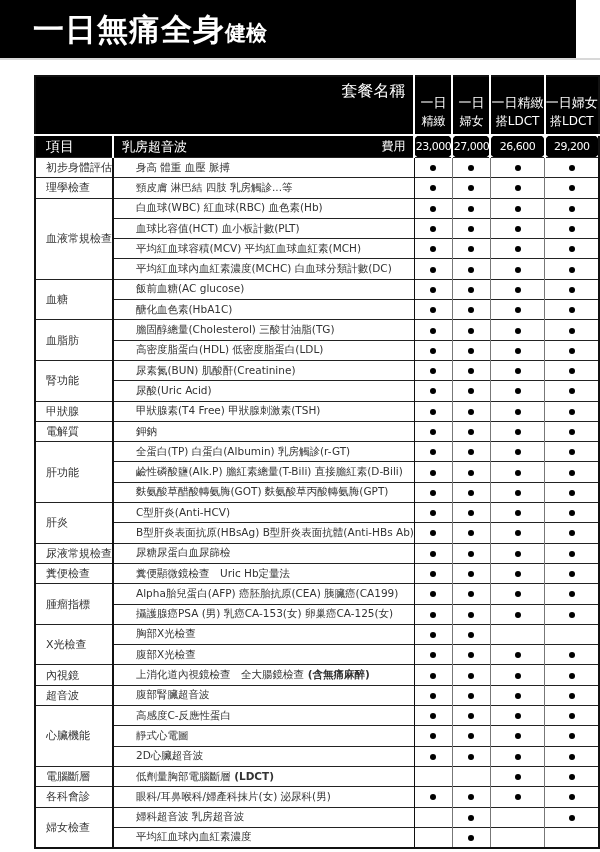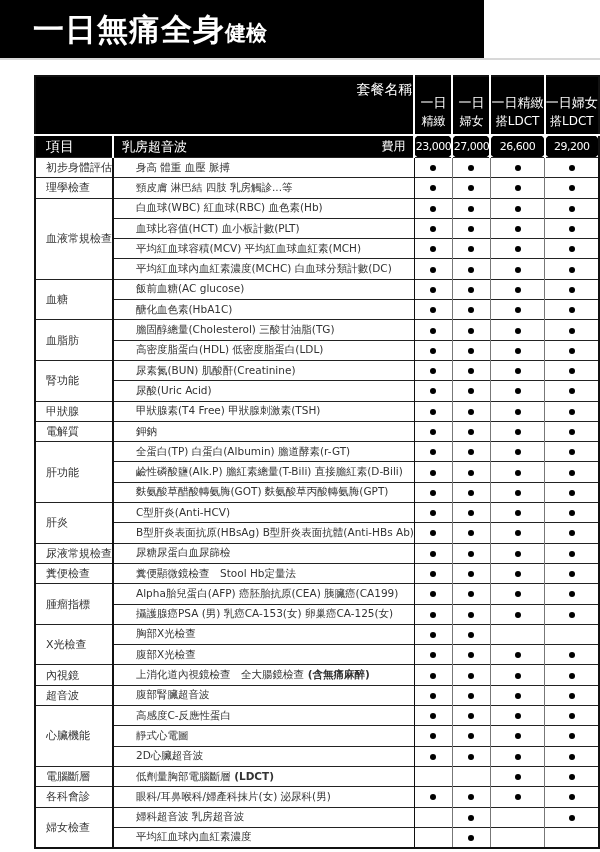--- a/index.html
+++ b/index.html
@@ -1,31 +1,31 @@
 <!DOCTYPE html>
 <html><head>
 <meta charset="utf-8">
 <style>
   html, body { margin:0; padding:0; background:#ffffff; }
   body { width:600px; height:852px; position:relative; overflow:hidden;
          font-family:"DejaVu Sans","Liberation Sans",sans-serif; color:#222; }
-  .banner { position:absolute; left:0; top:0; width:484px; height:58px; background:#000; }
+  .banner { position:absolute; left:0; top:0; width:576px; height:58px; background:#000; }
   .banner .title { position:absolute; left:33px; top:10px; color:#fff; font-weight:bold;
                    font-size:31px; letter-spacing:1px; line-height:38px; white-space:nowrap; }
   .banner .title .small { font-size:21px; letter-spacing:0; }
   .banner-rule { position:absolute; left:0; top:58px; width:600px; height:2px; background:#d8d8d8; }
 
   table.grid { position:absolute; left:34px; top:75px; border-collapse:collapse;
                table-layout:fixed; border:2px solid #111; }
   table.grid td { padding:0; overflow:hidden; white-space:nowrap; }
   col.c0 { width:76px; } col.c1 { width:251px; } col.c2 { width:45px; }
   col.c3 { width:46px; } col.c4 { width:58px; } col.c5 { width:58px; }
 
   tr.h1 td { background:#000; color:#fff; height:40px; vertical-align:top; border-left:2px solid #fff; }
-  tr.h1 td.blank { border-left:none; text-align:right; padding-right:1px; font-size:14px; padding-top:4px; }
+  tr.h1 td.blank { border-left:none; text-align:right; padding-right:8px; font-size:16px; padding-top:4px; }
   tr.h1 td.pkg { text-align:center; font-size:13px; line-height:18px; padding-top:17px; }
   tr.h1 td.pkg span { display:block; }
   tr.h1 td.pkg .l2 { font-size:12px; }
   tr.h2 td { background:#000; color:#fff; height:21px; border-top:2px solid #fff; border-left:2px solid #fff; }
   tr.h2 td:first-child { border-left:none; font-size:14px; padding-left:10px; }
   tr.h2 td.content-h { font-size:13px; padding-left:8px; }
   tr.h2 td.content-h .fee { float:right; padding-right:8px; font-size:12px; }
   tr.h2 td.price { text-align:center; font-size:11px; letter-spacing:-0.5px;border-radius:7px; }
 
   tr.body td { height:19.3px; border-top:1px solid #222; font-size:10.5px; color:#333; }
@@ -182,21 +182,21 @@
       <tr class="body">
         <td class="cat" rowspan="1">電解質</td>
         <td class="item"><span>鉀鈉</span></td>
         <td class="mark first"><span class="dot"></span></td>
         <td class="mark"><span class="dot"></span></td>
         <td class="mark"><span class="dot"></span></td>
         <td class="mark"><span class="dot"></span></td>
       </tr>
       <tr class="body">
         <td class="cat" rowspan="3">肝功能</td>
-        <td class="item"><span>全蛋白(TP) 白蛋白(Albumin) 膽道酵素(r-GT)</span></td>
+        <td class="item"><span>全蛋白(TP) 白蛋白(Albumin) 乳房觸診(r-GT)</span></td>
         <td class="mark first"><span class="dot"></span></td>
         <td class="mark"><span class="dot"></span></td>
         <td class="mark"><span class="dot"></span></td>
         <td class="mark"><span class="dot"></span></td>
       </tr>
       <tr class="body">
         <td class="item"><span>鹼性磷酸鹽(Alk.P) 膽紅素總量(T-Bili) 直接膽紅素(D-Bili)</span></td>
         <td class="mark first"><span class="dot"></span></td>
         <td class="mark"><span class="dot"></span></td>
         <td class="mark"><span class="dot"></span></td>
@@ -227,21 +227,21 @@
       <tr class="body">
         <td class="cat" rowspan="1">尿液常規檢查</td>
         <td class="item"><span>尿糖尿蛋白血尿篩檢</span></td>
         <td class="mark first"><span class="dot"></span></td>
         <td class="mark"><span class="dot"></span></td>
         <td class="mark"><span class="dot"></span></td>
         <td class="mark"><span class="dot"></span></td>
       </tr>
       <tr class="body">
         <td class="cat" rowspan="1">糞便檢查</td>
-        <td class="item"><span>糞便顯微鏡檢查　Stool Hb定量法</span></td>
+        <td class="item"><span>糞便顯微鏡檢查　Uric Hb定量法</span></td>
         <td class="mark first"><span class="dot"></span></td>
         <td class="mark"><span class="dot"></span></td>
         <td class="mark"><span class="dot"></span></td>
         <td class="mark"><span class="dot"></span></td>
       </tr>
       <tr class="body">
         <td class="cat" rowspan="2">腫瘤指標</td>
         <td class="item"><span>Alpha胎兒蛋白(AFP) 癌胚胎抗原(CEA) 胰臟癌(CA199)</span></td>
         <td class="mark first"><span class="dot"></span></td>
         <td class="mark"><span class="dot"></span></td>

